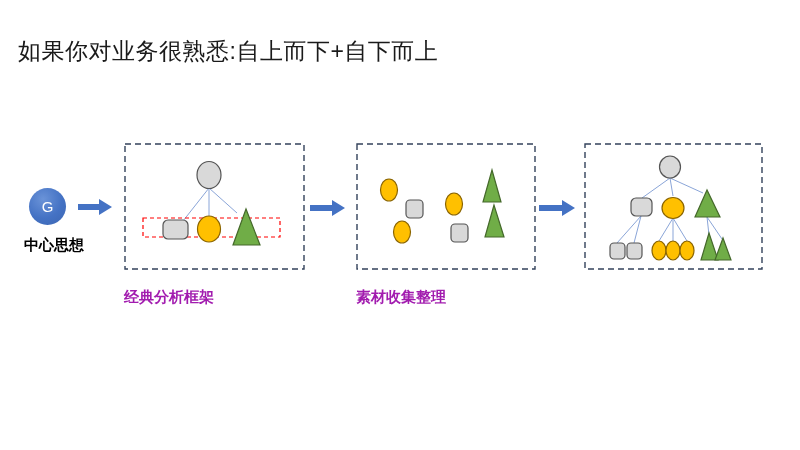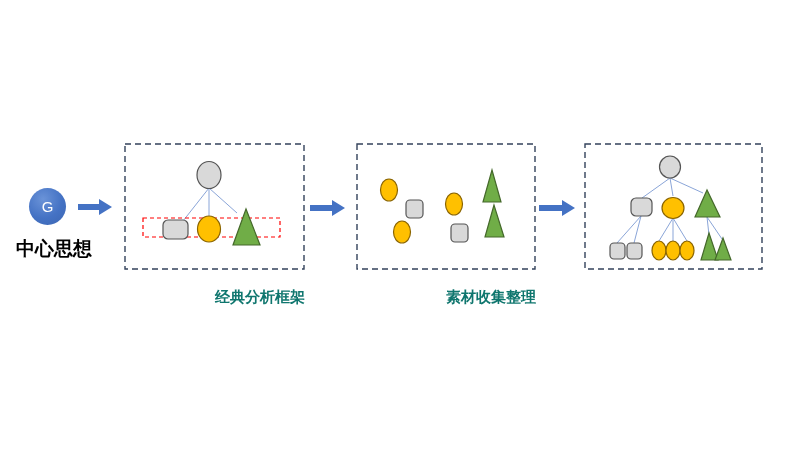--- a/index.html
+++ b/index.html
@@ -12,41 +12,42 @@
     color:#1a1a1a;letter-spacing:.5px;white-space:nowrap;
   }
   .start-node{
     position:absolute;left:29px;top:188px;width:37px;height:37px;border-radius:50%;
     background:radial-gradient(circle at 38% 30%, #6a93d8 0%, #4472c4 55%, #3c66b2 100%);
     display:flex;align-items:center;justify-content:center;
     color:#ffffff;font-size:15px;font-weight:500;
   }
   .start-caption{
     position:absolute;left:13px;top:236px;width:82px;text-align:center;
-    font-size:19px;font-weight:700;color:#000;
+    font-size:15px;font-weight:700;color:#000;
   }
   .arrow{position:absolute;}
   .arrow polygon{fill:#4472c4;}
   .step-box{position:absolute;top:143px;height:127px;}
   .caption{
-    position:absolute;top:288px;text-align:right;
-    font-size:15px;font-weight:700;color:#0f766e;white-space:nowrap;
+    position:absolute;top:288px;text-align:left;
+    font-size:15px;font-weight:700;color:#a21caf;white-space:nowrap;
   }
   .dash-border{fill:none;stroke:#33425b;stroke-width:1.4;stroke-dasharray:6 4;}
   .connector{stroke:#8aa5d8;stroke-width:1;fill:none;}
   .red-dash{fill:none;stroke:#ff0000;stroke-width:1.2;stroke-dasharray:4 3;}
   .sh-gray{fill:#d9d9d9;stroke:#555555;stroke-width:1.2;}
   .sh-orange{fill:#ffc000;stroke:#8a6400;stroke-width:1.2;}
   .sh-green{fill:#70ad47;stroke:#44682a;stroke-width:1.2;}
 </style>
 </head>
 <body>
 
 <div class="slide">
 
+  <div class="title">如果你对业务很熟悉:自上而下+自下而上</div>
 
   <div class="start-node">
     <span>G</span>
   </div>
   <div class="start-caption">中心思想</div>
 
   <svg class="arrow" style="left:78px;top:197px" width="36" height="20" viewBox="0 0 36 20">
     <polygon points="0,7 21,7 21,2 34,10 21,18 21,13 0,13"></polygon>
   </svg>
   <svg class="arrow" style="left:310px;top:198px" width="37" height="20" viewBox="0 0 37 20">

